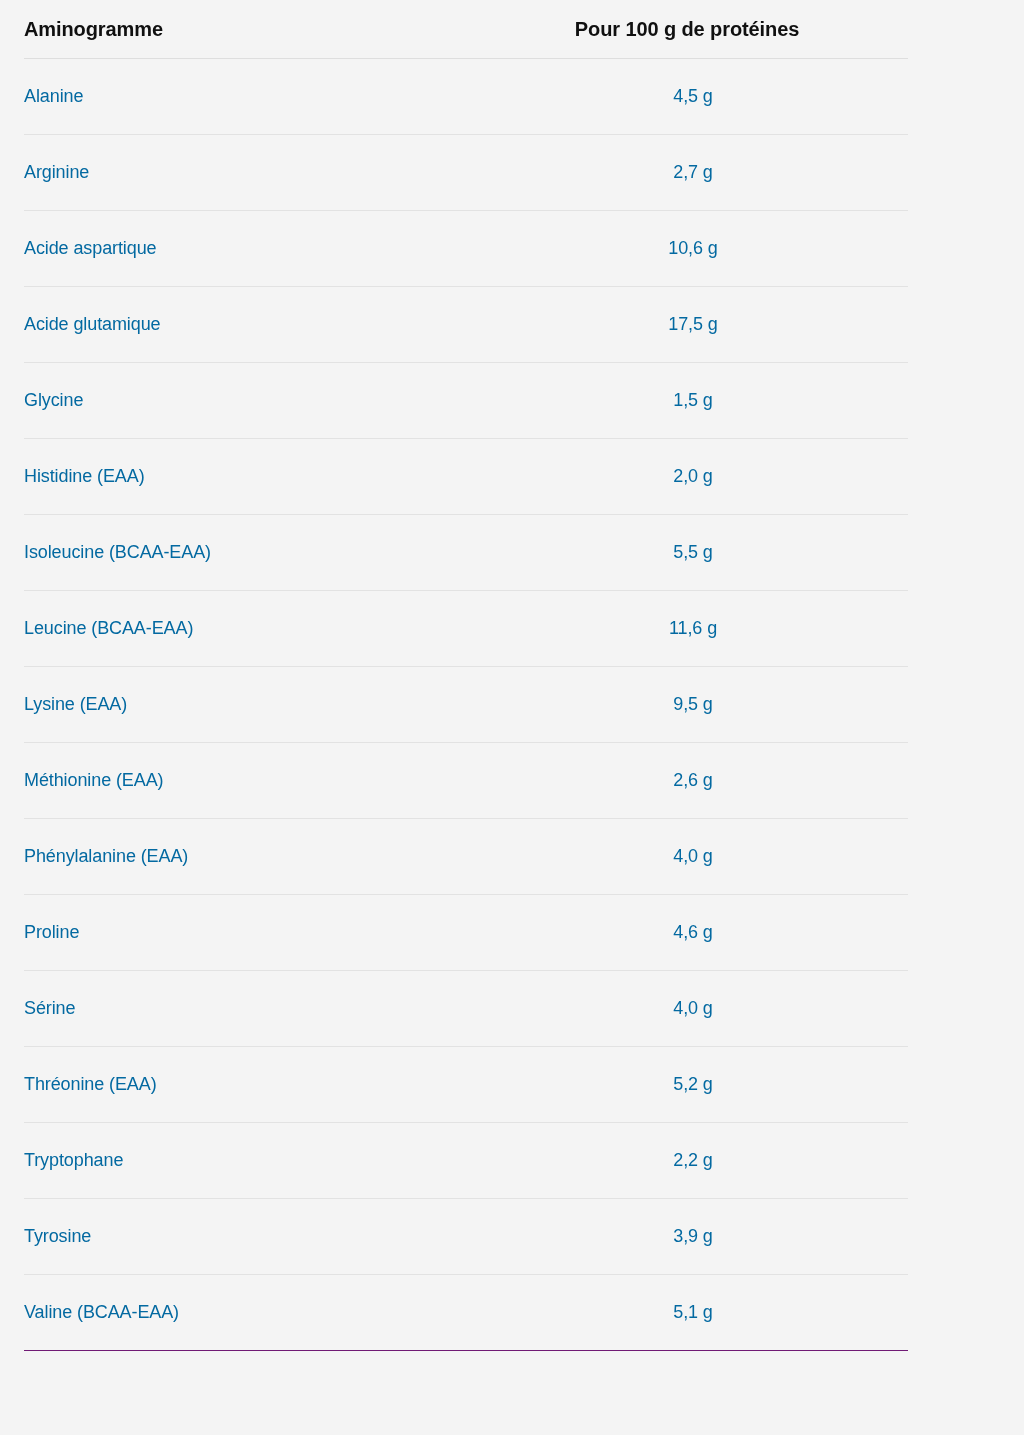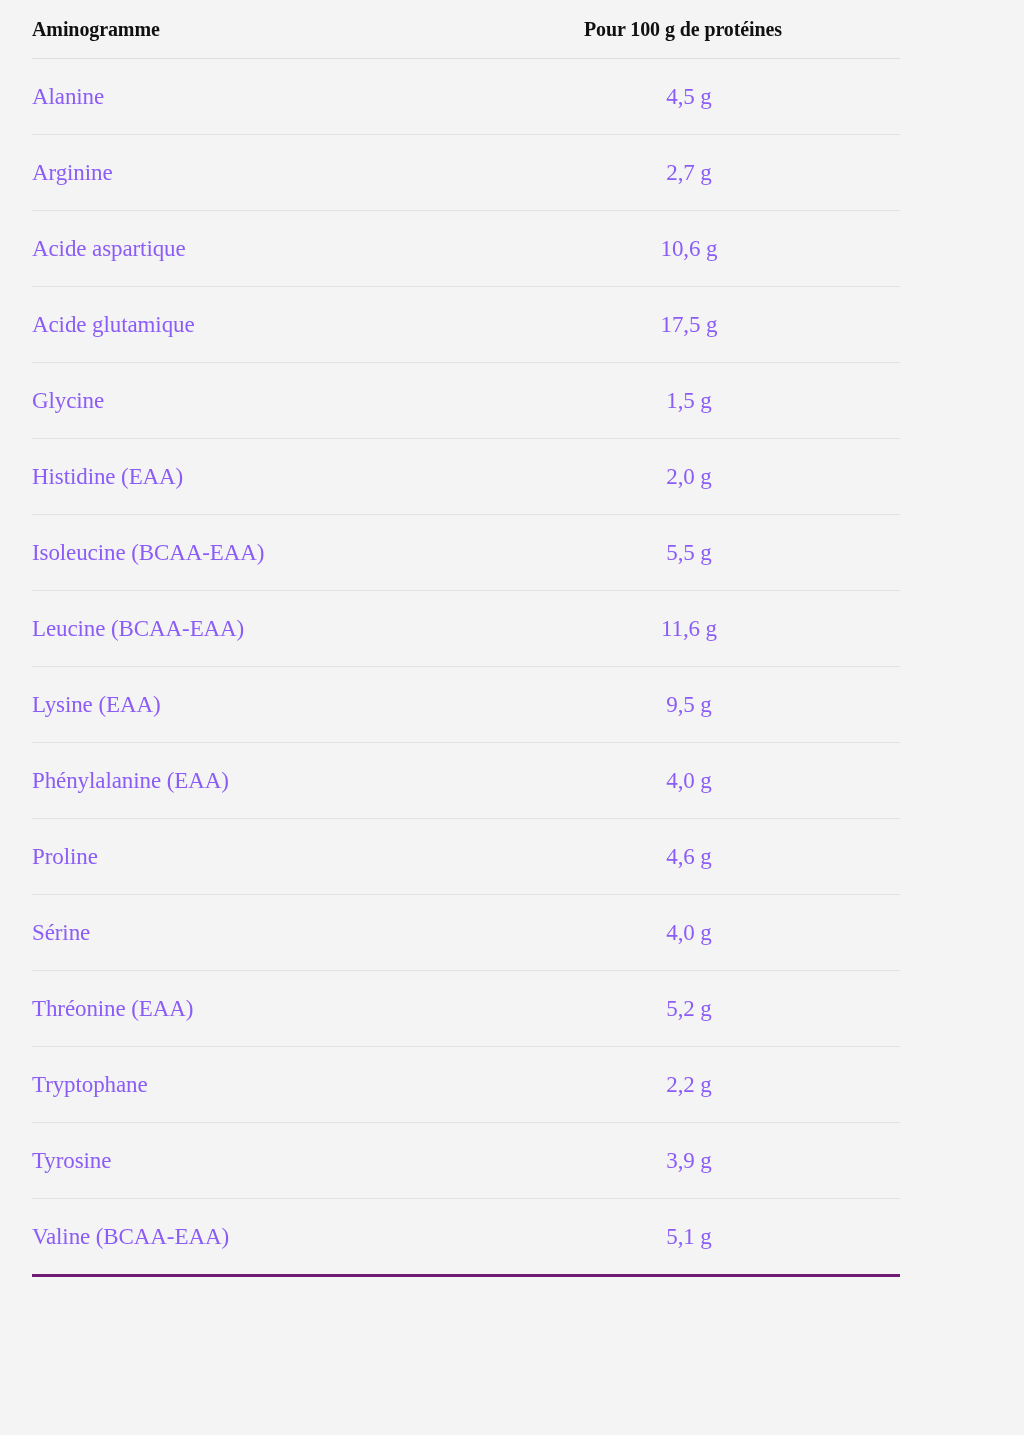--- a/index.html
+++ b/index.html
@@ -11,22 +11,21 @@
     min-height: 1435px;
     background: #f4f4f4;
     font-family: "Liberation Sans", sans-serif;
     color: #1a1a1a;
     -webkit-font-smoothing: antialiased;
   }
 
   .table-wrap {
     width: 932px;
     box-sizing: border-box;
-    padding: 0 32px;
-    font-family: Liberation Serif, serif;
+    padding: 0 24px;
   }
 
   table.amino-table {
     width: 100%;
     border-collapse: collapse;
     table-layout: fixed;
   }
 
   table.amino-table th,
   table.amino-table td {
@@ -46,40 +45,40 @@
   .head-row th.col-name {
     text-align: left;
   }
 
   .head-row th.col-value {
     text-align: center;
   }
 
   .data-row td {
     height: 75px;
-    font-size: 23px;
+    font-size: 18px;
     font-weight: 400;
-    color: #8b5cf6;
+    color: #0369a1;
     border-bottom: 1px solid #e2e2e2;
     letter-spacing: -0.1px;
   }
 
   .data-row td.col-name {
     text-align: left;
     padding-right: 12px;
   }
 
   .data-row td.col-value {
     text-align: center;
     padding-left: 12px;
     white-space: nowrap;
   }
 
   .data-row:last-child td {
-    border-bottom: 3px solid #701a75;
+    border-bottom: 1px solid #701a75;
   }
 
   .tail-spacer {
     height: 40px;
   }
 </style>
 </head>
 <body>
 
 <div class="table-wrap">
@@ -121,20 +120,24 @@
         </tr>
         <tr class="data-row">
           <td class="col-name">Leucine (BCAA-EAA)</td>
           <td class="col-value">11,6 g</td>
         </tr>
         <tr class="data-row">
           <td class="col-name">Lysine (EAA)</td>
           <td class="col-value">9,5 g</td>
         </tr>
         <tr class="data-row">
+          <td class="col-name">Méthionine (EAA)</td>
+          <td class="col-value">2,6 g</td>
+        </tr>
+        <tr class="data-row">
           <td class="col-name">Phénylalanine (EAA)</td>
           <td class="col-value">4,0 g</td>
         </tr>
         <tr class="data-row">
           <td class="col-name">Proline</td>
           <td class="col-value">4,6 g</td>
         </tr>
         <tr class="data-row">
           <td class="col-name">Sérine</td>
           <td class="col-value">4,0 g</td>

